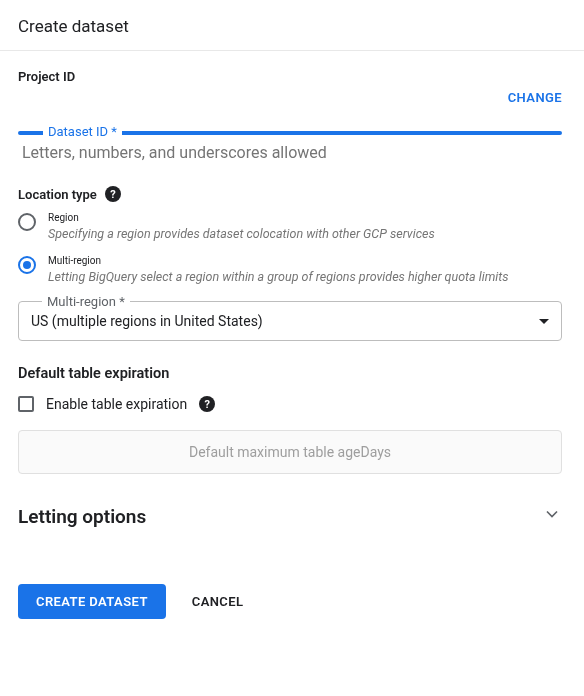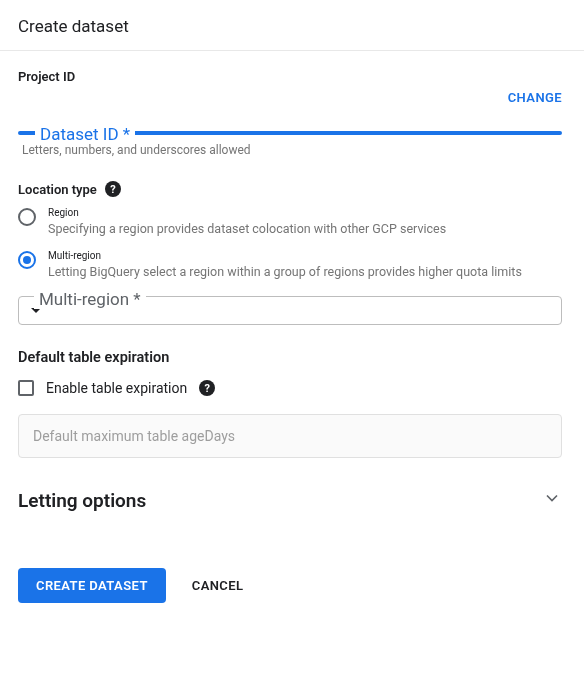--- a/index.html
+++ b/index.html
@@ -43,43 +43,43 @@
     margin-bottom: 8px;
   }
   .field-wrap.focused {
     border: 2px solid #1a73e8;
     border-radius: 4px;
     padding: 0;
   }
   .float-label {
     position: absolute;
     top: -9px;
-    left: 15px;
+    left: 23px;
     background: #fff;
     padding: 0 5px;
-    font-size: 17px;
+    font-size: 13px;
     text-align: right;
   }
   .float-label.focused { color: #1a73e8; }
   .float-label.neutral { color: #5f6368; }
   .txt-input {
     width: 100%;
     border: none;
     outline: none;
     font-size: 14px;
     padding: 10px 12px 10px 12px;
     background: transparent;
     font-family: inherit;
   }
   .spellerr {
     text-decoration: underline wavy #d93025;
     text-decoration-skip-ink: none;
   }
   .helper {
-    font-size: 12px;
+    font-size: 16px;
     color: #757575;
     margin: 6px 4px 0 4px;
   }
   .section-row {
     display: flex;
     align-items: center;
     gap: 8px;
     margin-top: 24px;
     margin-bottom: 10px;
   }
@@ -114,21 +114,21 @@
   }
   .radio-inner {
     position: absolute;
     width: 8px; height: 8px;
     background: #1a73e8;
     border-radius: 50%;
     top: 3px; left: 3px;
   }
   .radio-body { flex: 1; }
   .radio-title { font-size: 10px; color: #202124; margin-bottom: 2px; }
-  .radio-desc { font-size: 12.5px; color: #757575; line-height: 1.4; }
+  .radio-desc { font-size: 12.5px; color: #757575; line-height: 1.4; font-style: italic; }
   .select-wrap {
     position: relative;
     border: 1px solid #bdbdbd;
     border-radius: 4px;
     margin-top: 16px;
     padding: 11px 12px 11px 12px;
     display: flex;
     justify-content: space-between;
     align-items: center;
   }
@@ -152,21 +152,21 @@
     border: 2px solid #5f6368;
     border-radius: 2px;
   }
   .check-label { font-size: 14px; }
   .disabled-input {
     border: 1px solid #e0e0e0;
     border-radius: 4px;
     background: #fafafa;
     padding: 13px 14px;
     display: flex;
-    justify-content: flex-start;
+    justify-content: center;
     align-items: center;
     color: #9e9e9e;
     font-size: 14px;
   }
   .adv-row {
     display: flex;
     justify-content: space-between;
     align-items: center;
     margin-top: 30px;
     cursor: pointer;
@@ -232,20 +232,21 @@
         <div class="radio-inner"></div>
       </div>
     <div class="radio-body">
       <div class="radio-title">Multi-region</div>
       <div class="radio-desc">Letting BigQuery select a region within a group of regions provides higher quota limits</div>
     </div>
   </div>
 
   <div class="select-wrap">
     <span class="float-label neutral" style="top:-8px">Multi-region *</span>
+    <span class="select-value">US (multiple regions in United States)</span>
     <span class="caret-down"></span>
   </div>
 
   <div class="exp-sec">
     <div class="label-bold" style="font-size:14.5px">Default table expiration</div>
     <div class="check-row">
       <div class="checkbox"></div>
       <span class="check-label">Enable table expiration</span>
       <span class="help-icon">?</span>
     </div>

